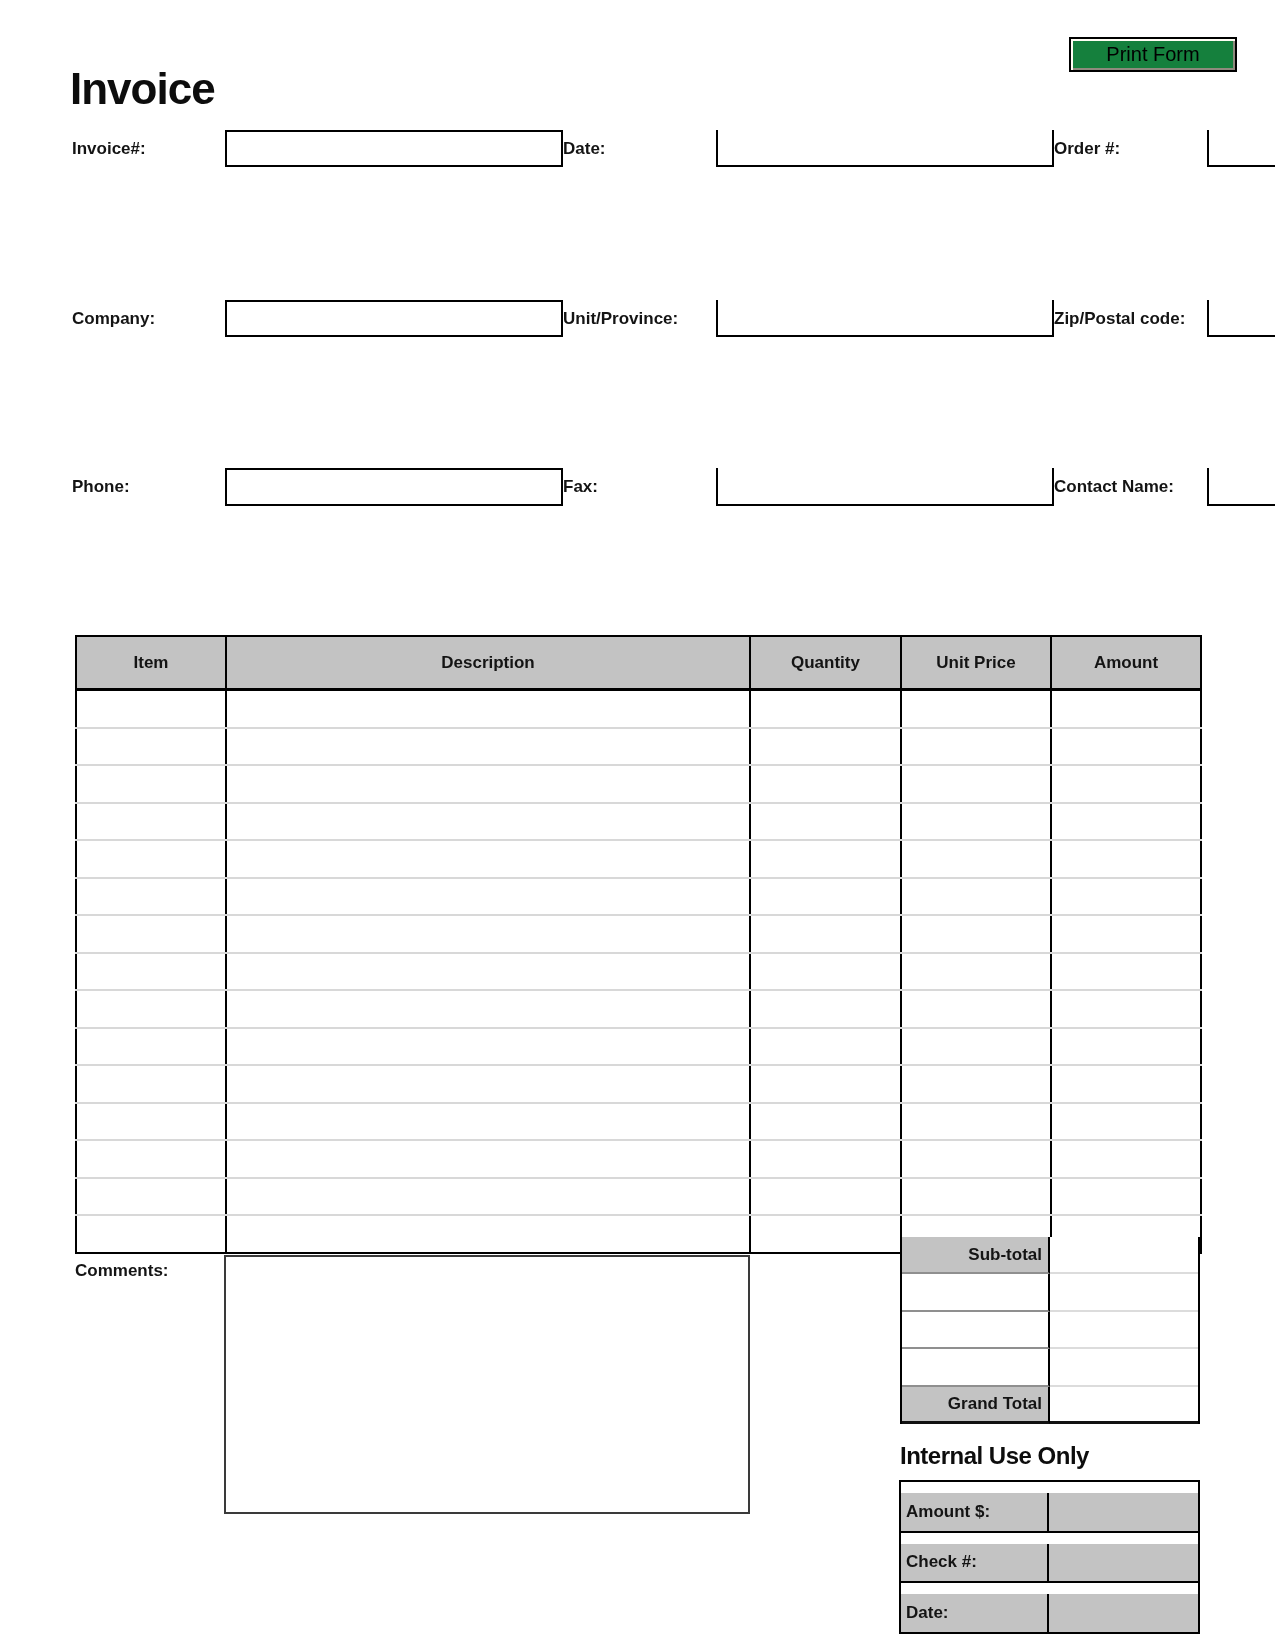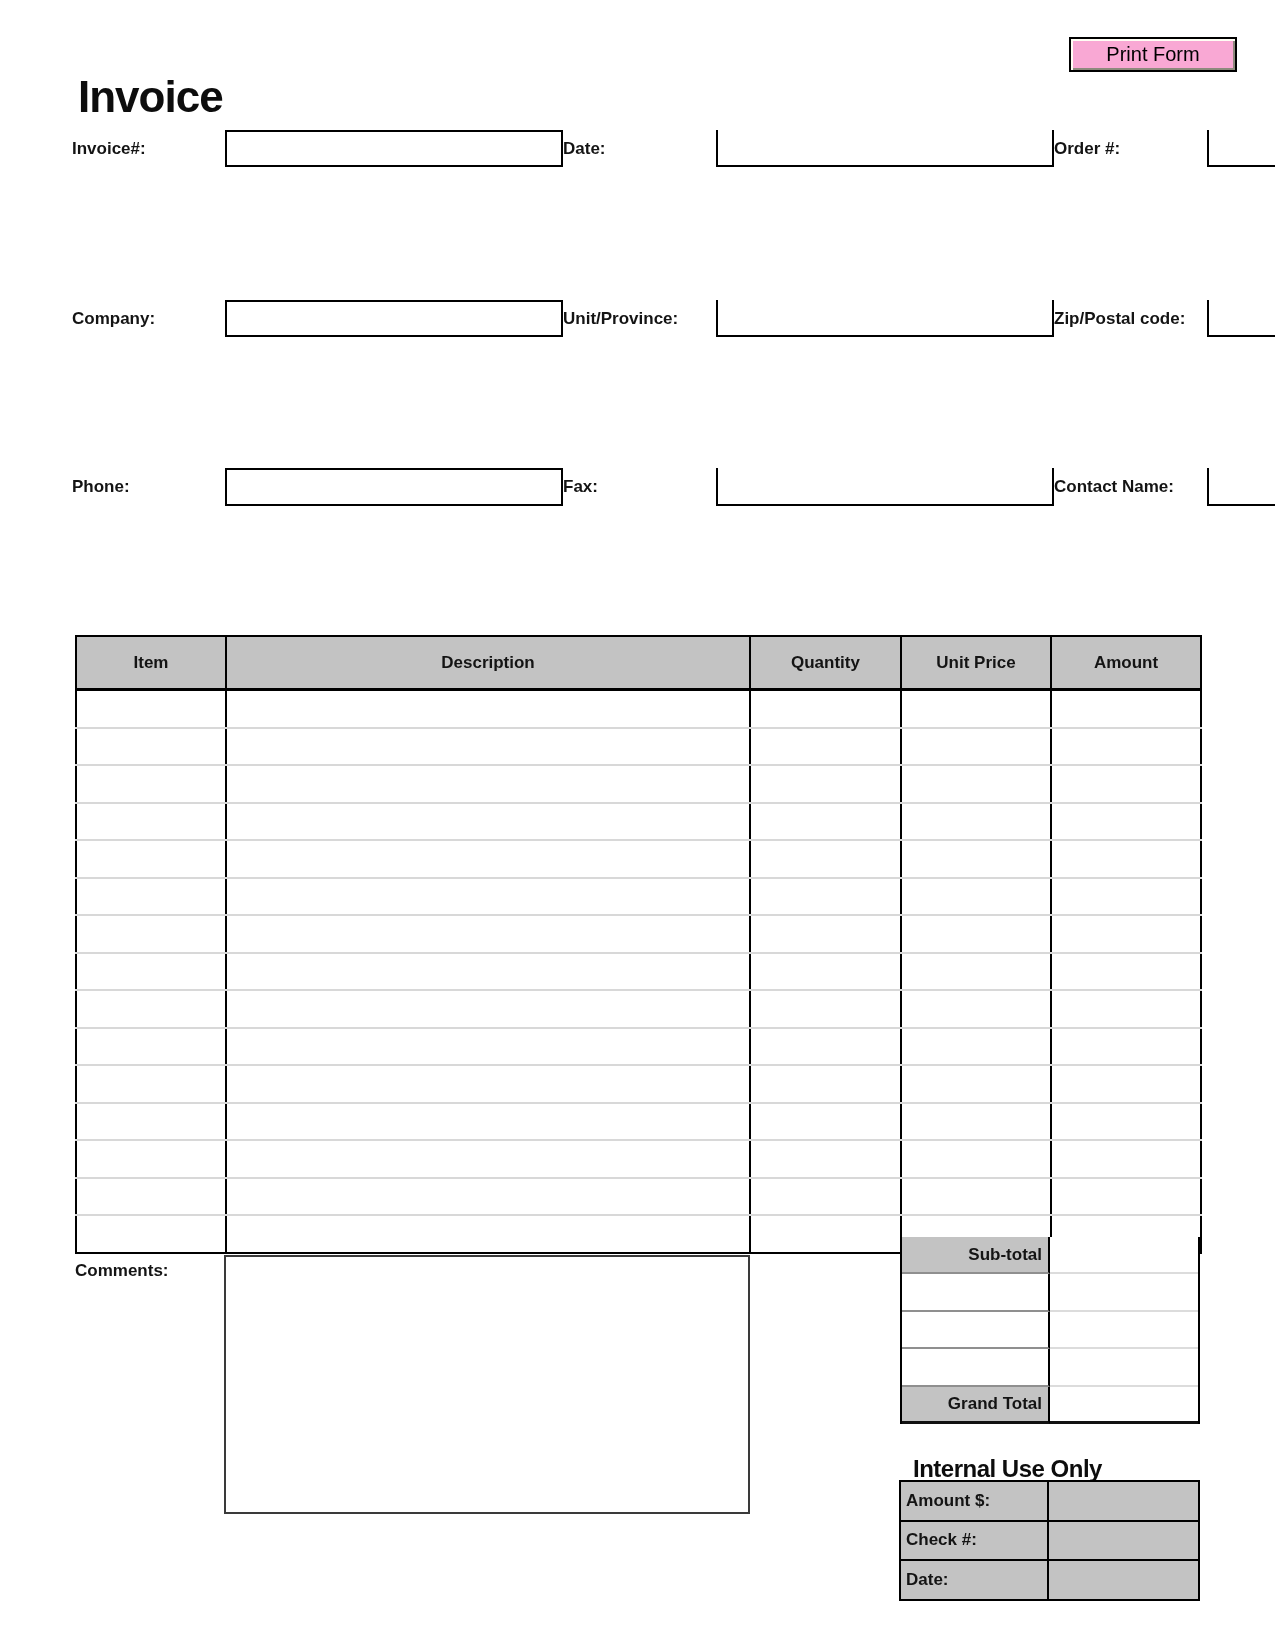--- a/index.html
+++ b/index.html
@@ -3,28 +3,28 @@
 <meta charset="utf-8">
 <style>
   html,body{margin:0;padding:0;background:#fff;}
   .page{
     position:relative;width:1275px;height:1650px;background:#ffffff;
     font-family:"Liberation Sans",sans-serif;color:#111;overflow:hidden;
   }
   
   .print-btn{
     position:absolute;left:1069px;top:37px;width:168px;height:35px;
-    background:#f9a8d4;border:2px solid #000;
+    background:#15803d;border:2px solid #000;
     box-shadow:inset 2px 2px 0 #fffdf4, inset -2px -2px 0 #8e8a7d;
     font-family:"Liberation Sans",sans-serif;font-size:20px;color:#000;
     display:flex;align-items:center;justify-content:center;cursor:pointer;padding:0;
   }
   
   .title{
-    position:absolute;left:70px;top:64px;margin:8px;
+    position:absolute;left:70px;top:64px;margin:0;
     font-size:44px;font-weight:bold;letter-spacing:-1px;color:#0d0d0d;
   }
   
   .field-group{position:absolute;left:72px;display:flex;flex-direction:row;}
   .frow{display:flex;height:37.3px;}
   .fg3 .frow{height:38px;}
   .flabel{
     width:153px;display:flex;align-items:center;
     font-size:17px;font-weight:bold;color:#141414;
   }
@@ -66,28 +66,28 @@
   
   .comments-label{
     position:absolute;left:75px;top:1261px;font-size:17px;font-weight:bold;color:#141414;
   }
   .comments-box{
     position:absolute;left:224px;top:1255px;width:526px;height:259px;
     border:2px solid #3a3a3a;background:#fff;box-sizing:border-box;
   }
   
   .internal-title{
-    position:absolute;left:900px;top:1442px;margin:13px;
+    position:absolute;left:900px;top:1442px;margin:0;
     font-size:24px;font-weight:bold;color:#0d0d0d;letter-spacing:-0.5px;
   }
   .internal-table{
     position:absolute;left:899px;top:1480px;width:301px;box-sizing:border-box;
     border:2.5px solid #000;
   }
-  .internal-row{display:flex;height:37.6px;border-bottom:2px solid #000;}
+  .internal-row{display:flex;height:37.6px;border-bottom:2px solid #000;margin-top:11px;}
   .internal-row:last-child{border-bottom:none;}
   .internal-label{
     width:148px;box-sizing:border-box;border-right:2px solid #000;background:#c3c3c3;
     display:flex;align-items:center;padding-left:5px;
     font-size:17px;font-weight:bold;color:#141414;
   }
   .internal-value{flex:1;background:#c3c3c3;}
 </style>
 </head>
 <body>

